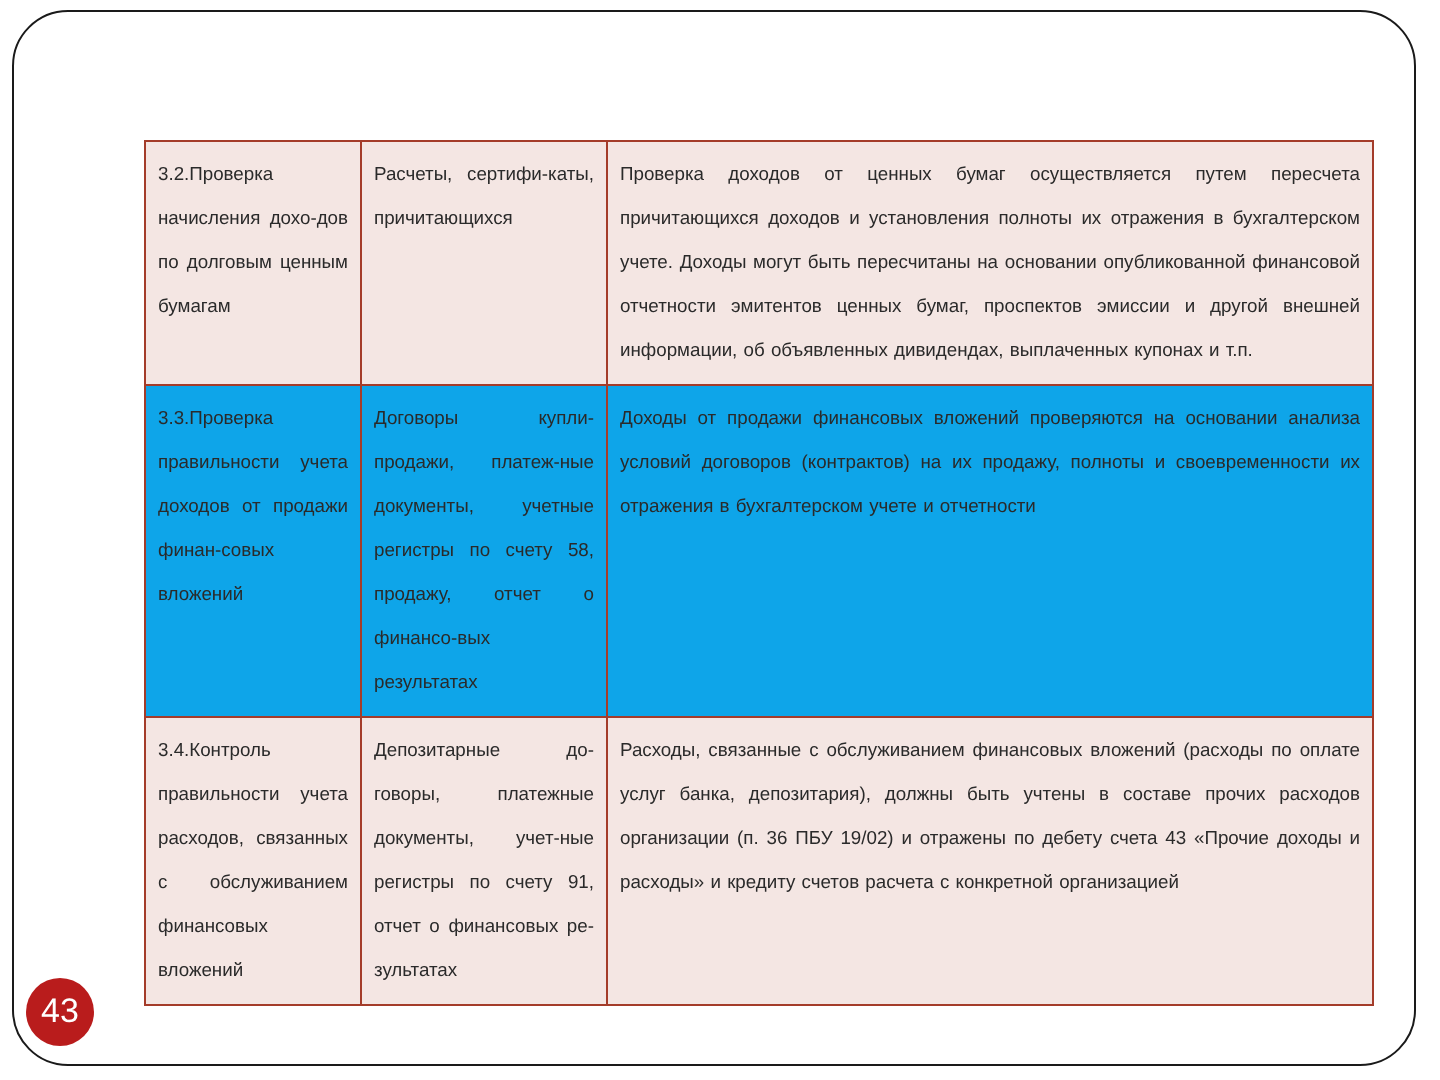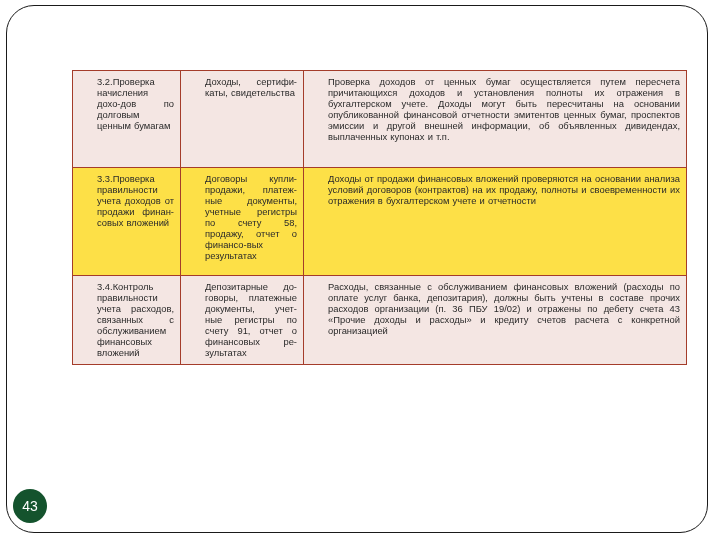--- a/index.html
+++ b/index.html
@@ -14,54 +14,54 @@
     }
     .table-wrap {
       position: absolute; left: 72px; top: 70px; width: 614px;
     }
     table {
       border-collapse: collapse; width: 614px; table-layout: fixed;
       border: 1.5px solid #b5654a;
     }
     td {
       border: 1px solid #a43c2a; vertical-align: top;
-      padding: 5px 6px 6px 24px;
-      font-size: 9.4px; line-height: 11px; color: #2a2a2a;
+      padding: 5px 6px 6px 6px;
+      font-size: 9.4px; line-height: 22px; color: #2a2a2a;
       text-align: justify; word-spacing: 0.5px;
     }
     tr.row-a td { background: #f4e6e3; }
-    tr.row-b td { background: #fde047; }
+    tr.row-b td { background: #0ea5e9; }
     col.c1 { width: 108px; }
     col.c2 { width: 123px; }
     col.c3 { width: 383px; }
     tr.r1 { height: 97px; }
     tr.r2 { height: 108px; }
     tr.r3 { height: 78px; }
     .page-badge {
       position: absolute; left: 13px; top: 489px; width: 34px; height: 34px;
-      border-radius: 50%; background: #14532d; color: #fff;
-      font-size: 14px; line-height: 34px; text-align: center;
+      border-radius: 50%; background: #b91c1c; color: #fff;
+      font-size: 17px; line-height: 34px; text-align: center;
     }
   </style>
 </head>
 <body>
 
 <div class="slide-frame"></div>
 
 <div class="table-wrap">
   <table>
     <colgroup>
         <col class="c1">
         <col class="c2">
         <col class="c3">
       </colgroup>
     <tbody>
       <tr class="r1 row-a">
         <td>3.2.Проверка начисления дохо-дов по долговым ценным бумагам</td>
-        <td>Доходы, сертифи-каты, свидетельства</td>
+        <td>Расчеты, сертифи-каты, причитающихся</td>
         <td>Проверка доходов от ценных бумаг осуществляется путем пересчета причитающихся доходов и установления полноты их отражения в бухгалтерском учете. Доходы могут быть пересчитаны на основании опубликованной финансовой отчетности эмитентов ценных бумаг, проспектов эмиссии и другой внешней информации, об объявленных дивидендах, выплаченных купонах и т.п.</td>
       </tr>
       <tr class="r2 row-b">
         <td>3.3.Проверка правильности учета доходов от продажи финан-совых вложений</td>
         <td>Договоры купли-продажи, платеж-ные документы, учетные регистры по счету 58, продажу, отчет о финансо-вых результатах</td>
         <td>Доходы от продажи финансовых вложений проверяются на основании анализа условий договоров (контрактов) на их продажу, полноты и своевременности их отражения в бухгалтерском учете и отчетности</td>
       </tr>
       <tr class="r3 row-a">
         <td>3.4.Контроль правильности учета расходов, связанных с обслуживанием финансовых вложений</td>
         <td>Депозитарные до-говоры, платежные документы, учет-ные регистры по счету 91, отчет о финансовых ре-зультатах</td>

